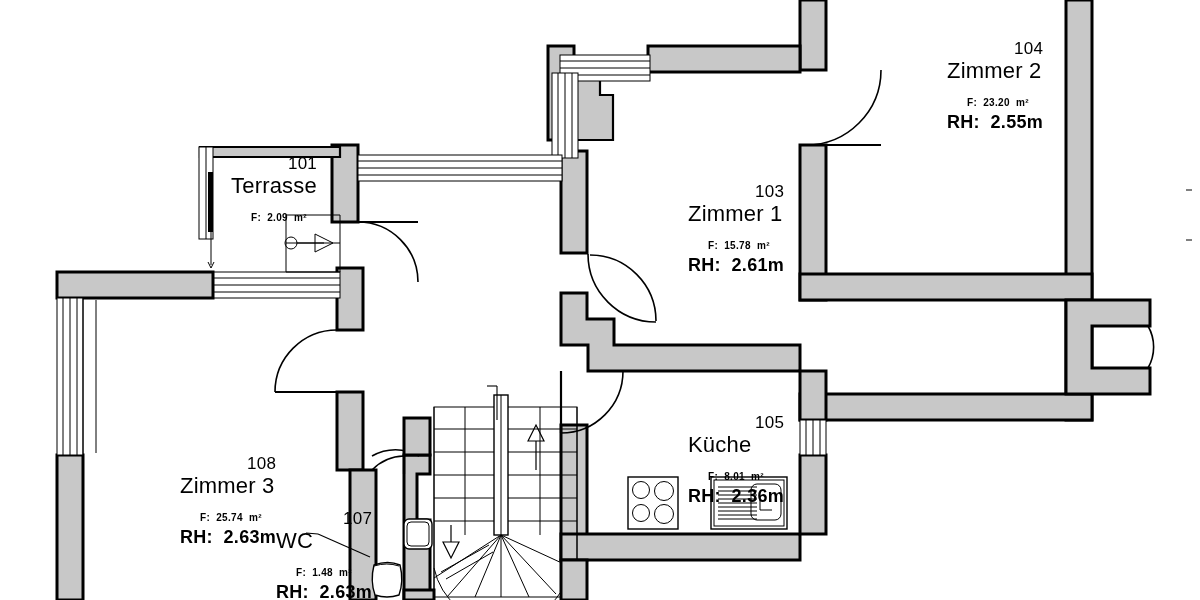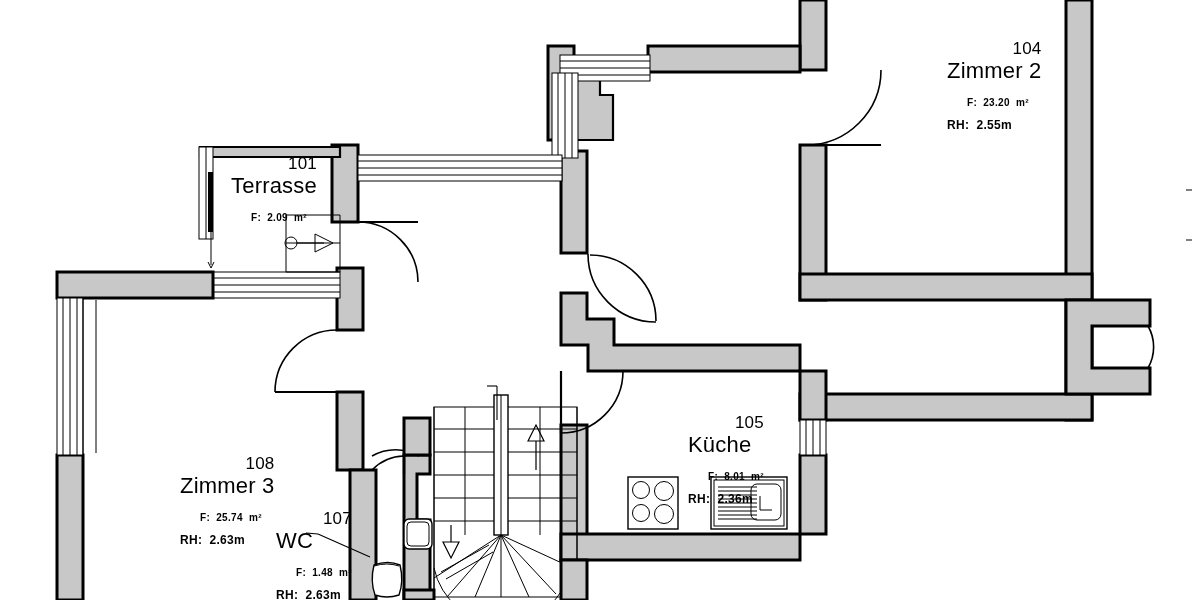--- a/index.html
+++ b/index.html
@@ -100,23 +100,23 @@
   }
   .rl-area {
     font-size: 10px;
     font-weight: bold;
     margin-top: 16px;
     letter-spacing: 0.3px;
     padding-left: 20px;
   }
   .rl-area .lbl { font-weight: bold; }
   .rl-h {
-    font-size: 12px;
+    font-size: 18px;
     font-weight: bold;
-    margin-top: 11px;
+    margin-top: 5px;
     letter-spacing: 0.3px;
   }
 </style>
 </head>
 <body>
 
 <div id="plan-root">
 
   <svg class="plan-svg" viewBox="0 0 1200 600">
 
@@ -336,20 +336,33 @@
     <div class="rl-num">101</div>
     <div class="rl-name">Terrasse</div>
     <div class="rl-area">
       <span class="lbl">F:</span>
       <span>&nbsp;</span><span>2.09</span>
       <span>&nbsp;</span><span>m²</span>
     </div>
   </div>
 
 
+  <div class="room-label" style="left:688px; top:183px;">
+    <div class="rl-num">103</div>
+    <div class="rl-name">Zimmer 1</div>
+    <div class="rl-area">
+      <span class="lbl">F:</span>
+      <span>&nbsp;</span><span>15.78</span>
+      <span>&nbsp;</span><span>m²</span>
+    </div>
+    <div class="rl-h">
+      <span>RH:</span>
+      <span>&nbsp;</span><span>2.61m</span>
+    </div>
+  </div>
 
   <div class="room-label" style="left:947px; top:40px;">
     <div class="rl-num">104</div>
     <div class="rl-name">Zimmer 2</div>
     <div class="rl-area">
       <span class="lbl">F:</span>
       <span>&nbsp;</span><span>23.20</span>
       <span>&nbsp;</span><span>m²</span>
     </div>
     <div class="rl-h">

